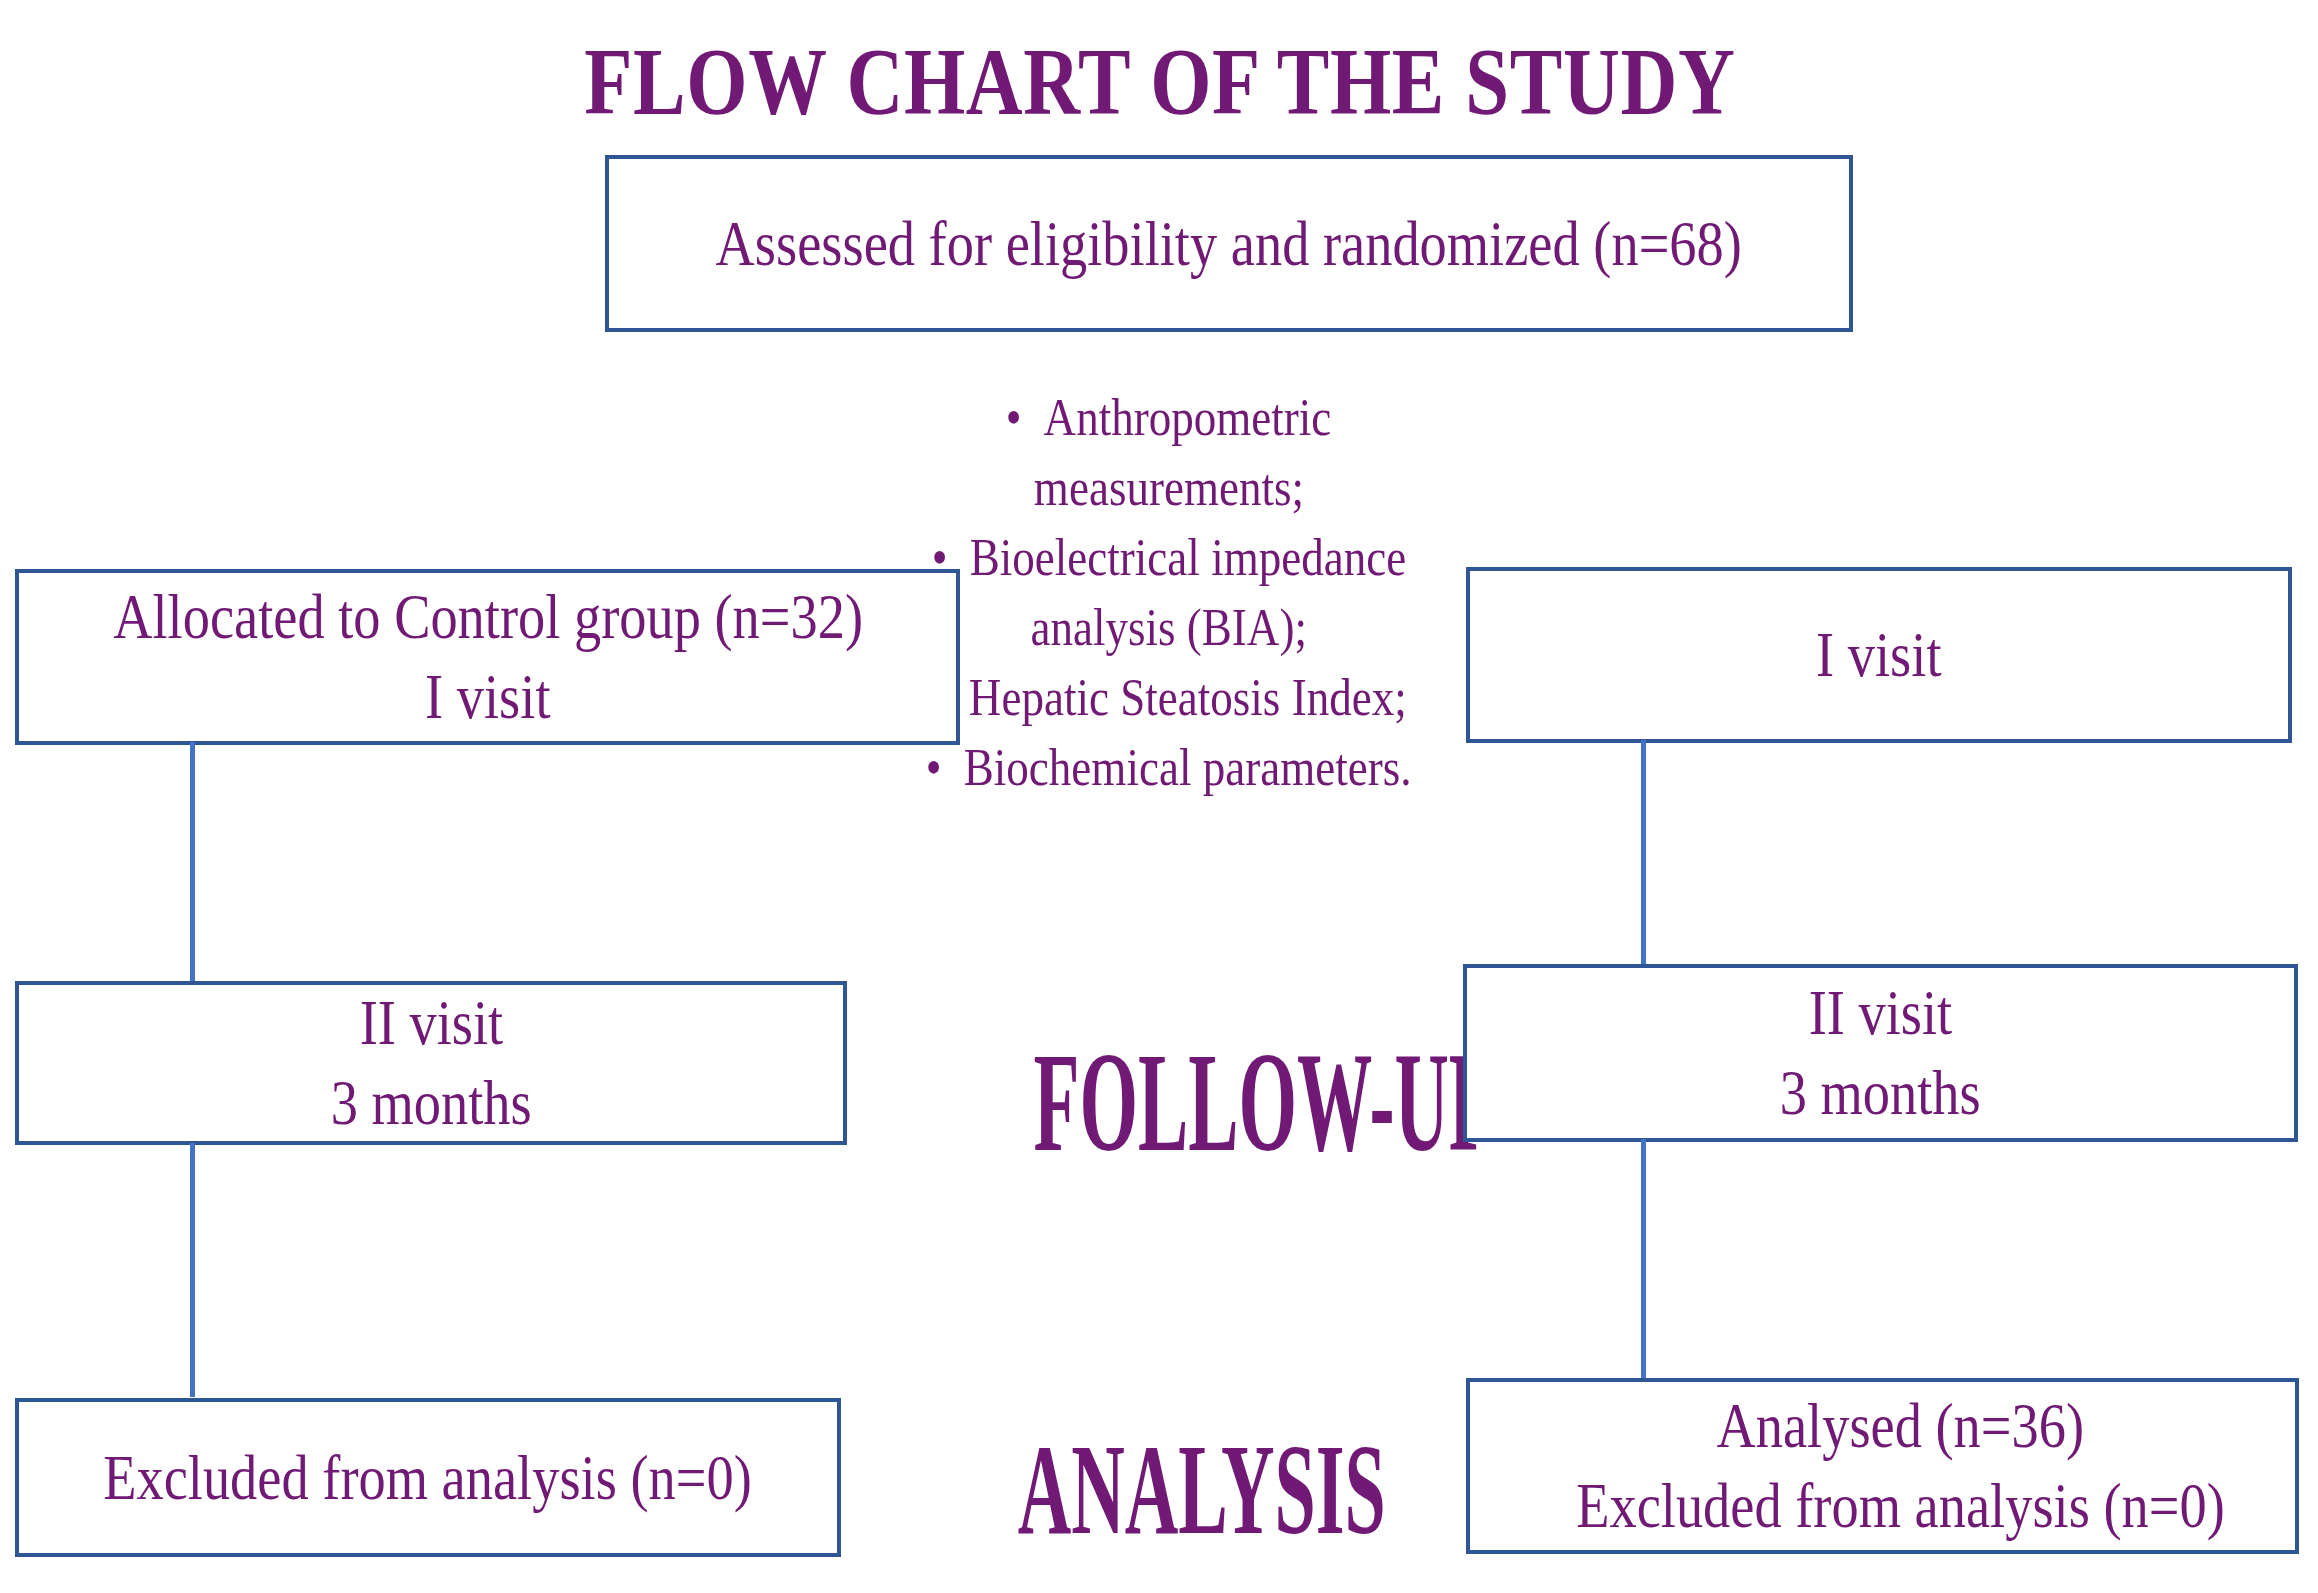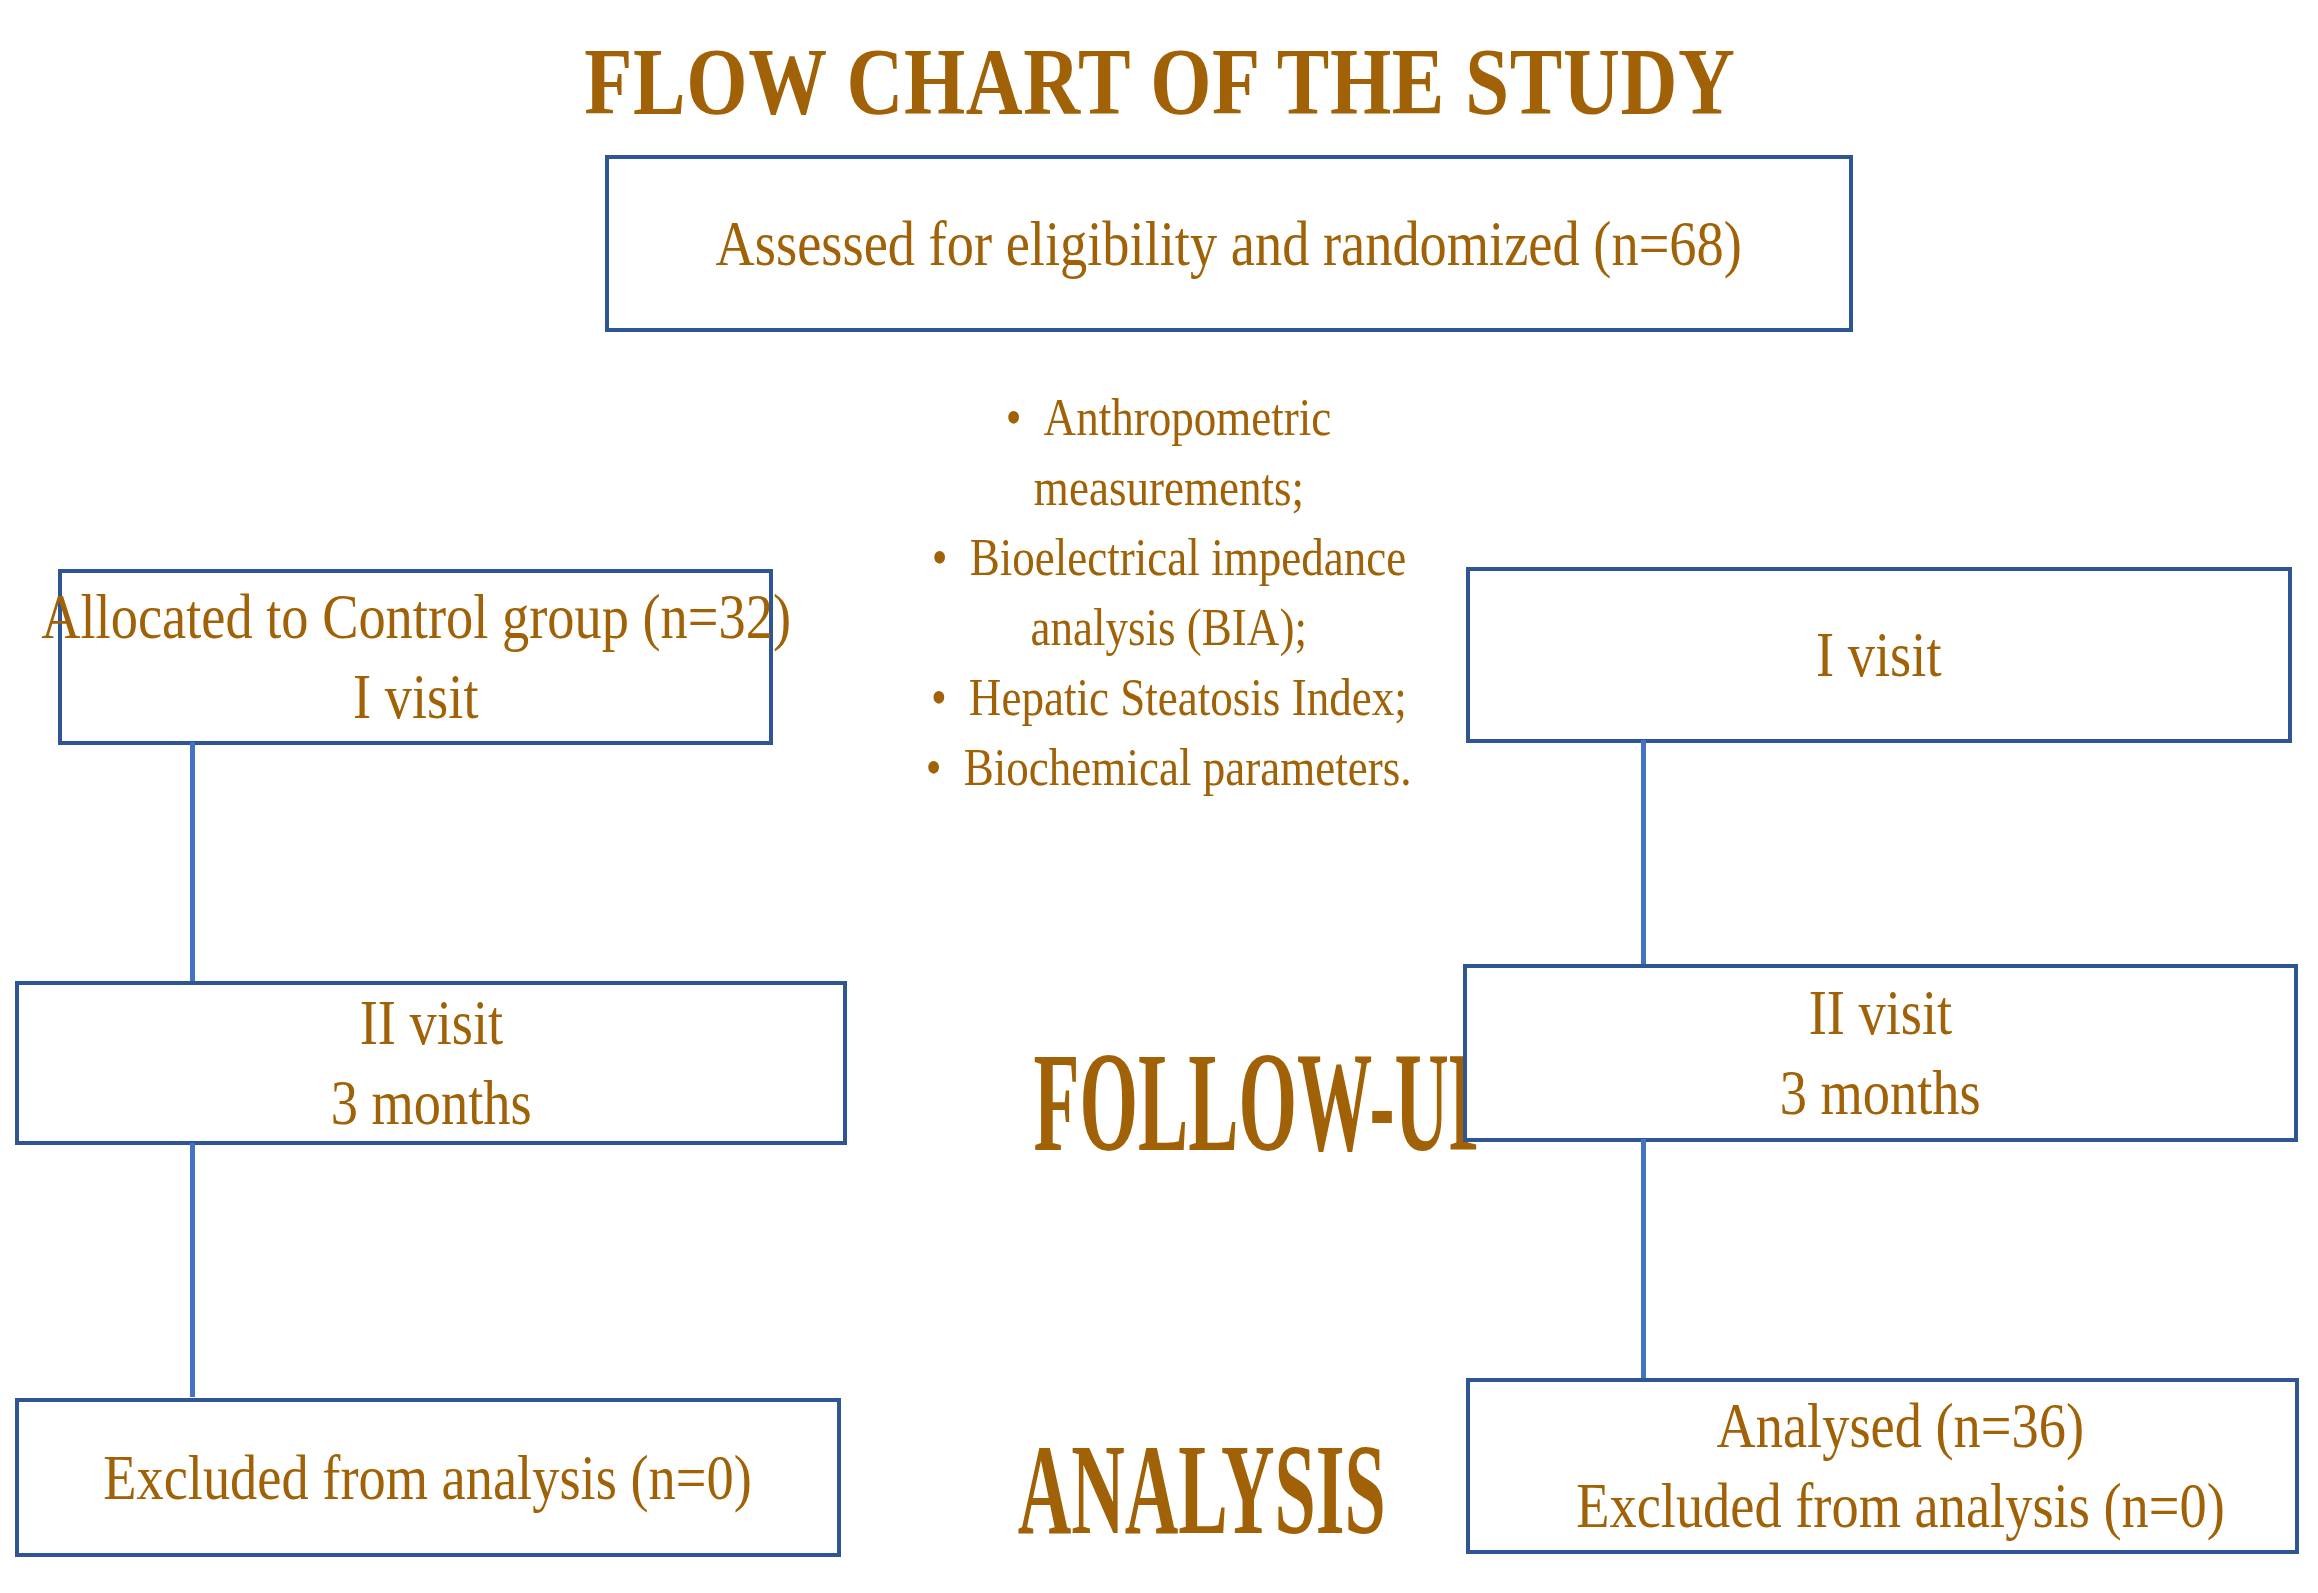--- a/index.html
+++ b/index.html
@@ -1,18 +1,18 @@
 <!DOCTYPE html>
 <html style="font-size:12.2px"><head>
 <meta charset="utf-8">
 <style>
   html,body{margin:0;padding:0;background:#ffffff;}
   .canvas{
     position:relative;width:2319px;height:1594px;background:#ffffff;
-    font-family:"Liberation Serif","DejaVu Serif",serif;color:#a16207;overflow:hidden;
+    font-family:"Liberation Serif","DejaVu Serif",serif;color:#701a75;overflow:hidden;
   }
   .sx{display:inline-block;transform:scaleX(0.85);transform-origin:center center;white-space:nowrap;}
   .title{
     position:absolute;left:0;top:29px;width:2319px;text-align:center;
     font-size:96px;font-weight:bold;line-height:1.1;letter-spacing:0.8px;
   }
   .title .sx{transform:scaleX(0.82);}
   .box{
     position:absolute;box-sizing:border-box;border:4.6px solid #2E5594;background:#ffffff;
     display:flex;align-items:center;justify-content:center;text-align:center;
@@ -59,21 +59,21 @@
       <span class="sx"><span class="bdot"></span><span>analysis (BIA);</span></span>
     </div>
     <div class="bline">
       <span class="sx"><span class="bdot">•</span><span>Hepatic Steatosis Index;</span></span>
     </div>
     <div class="bline">
       <span class="sx"><span class="bdot">•</span><span>Biochemical parameters.</span></span>
     </div>
   </div>
 
-  <div class="box" style="left:15.3px;top:569px;width:715px;height:176px;margin-left:43px;">
+  <div class="box" style="left:15.3px;top:569px;width:945px;height:176px;">
     <div class="btext">
       <div><span class="sx">Allocated to Control group (n=32)</span></div>
       <div><span class="sx">I visit</span></div>
     </div>
   </div>
 
   <div class="box" style="left:1466px;top:567px;width:826px;height:176px;">
     <div class="btext">
       <div><span class="sx">I visit</span></div>
     </div>

